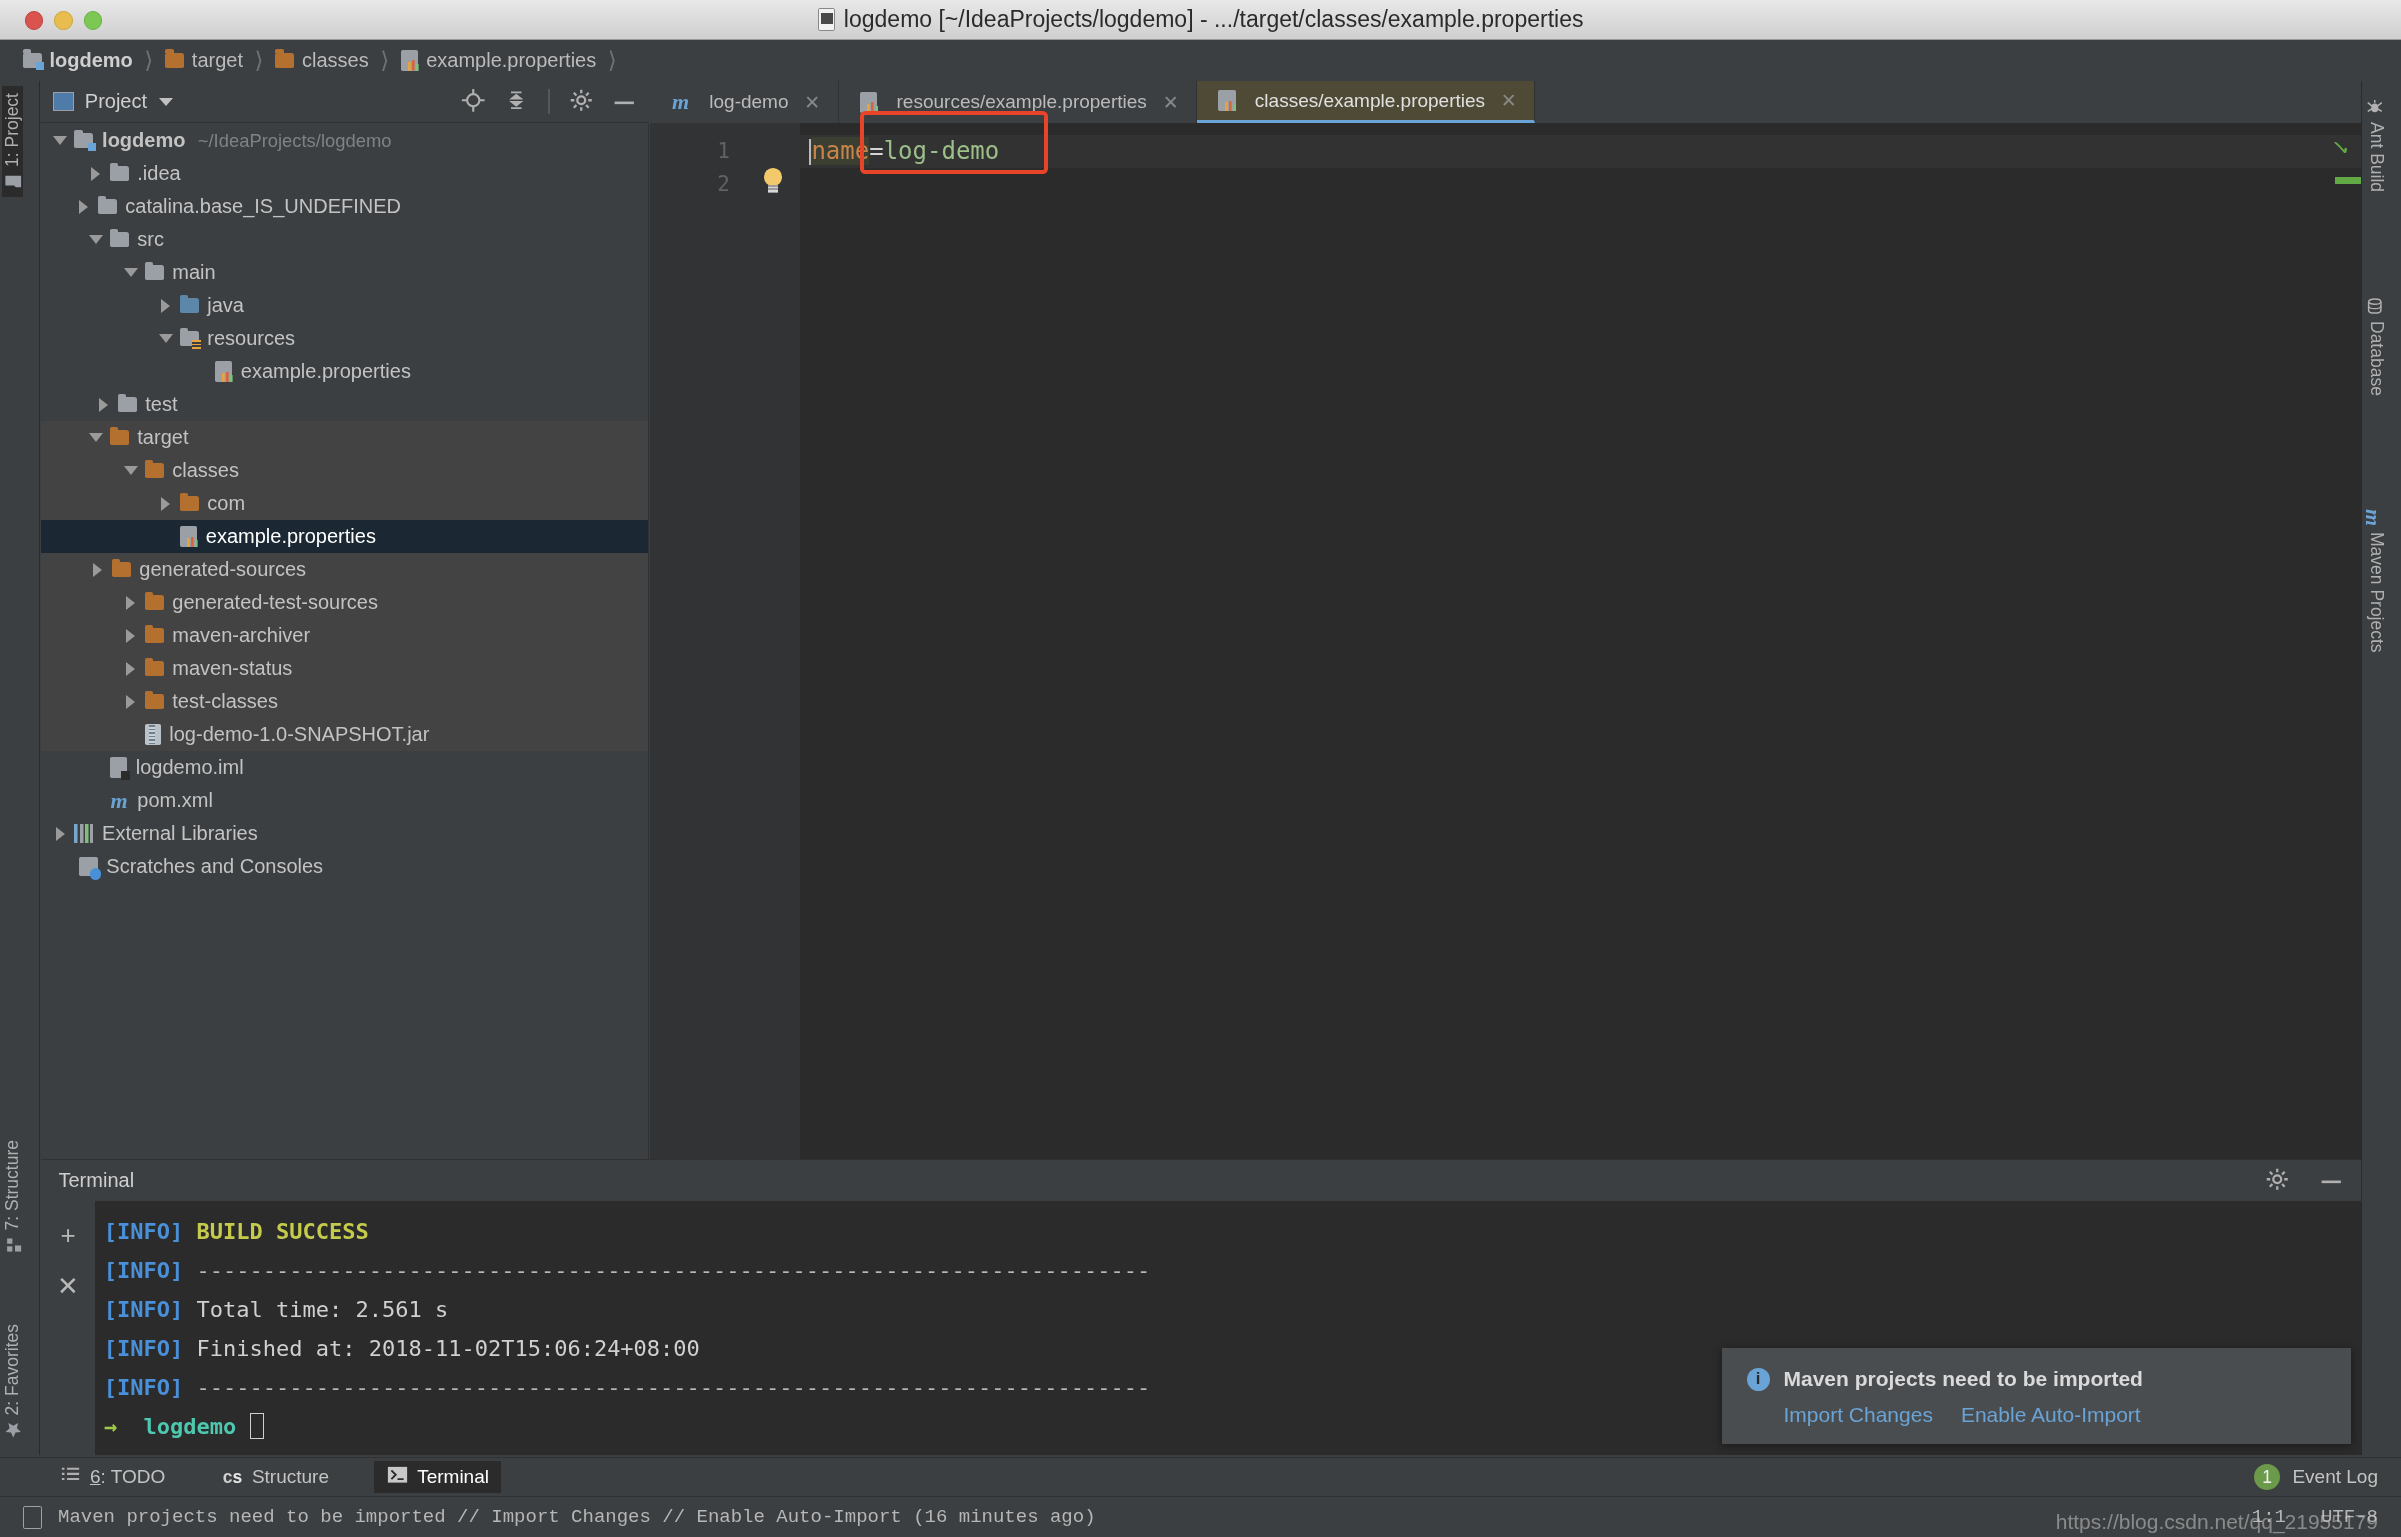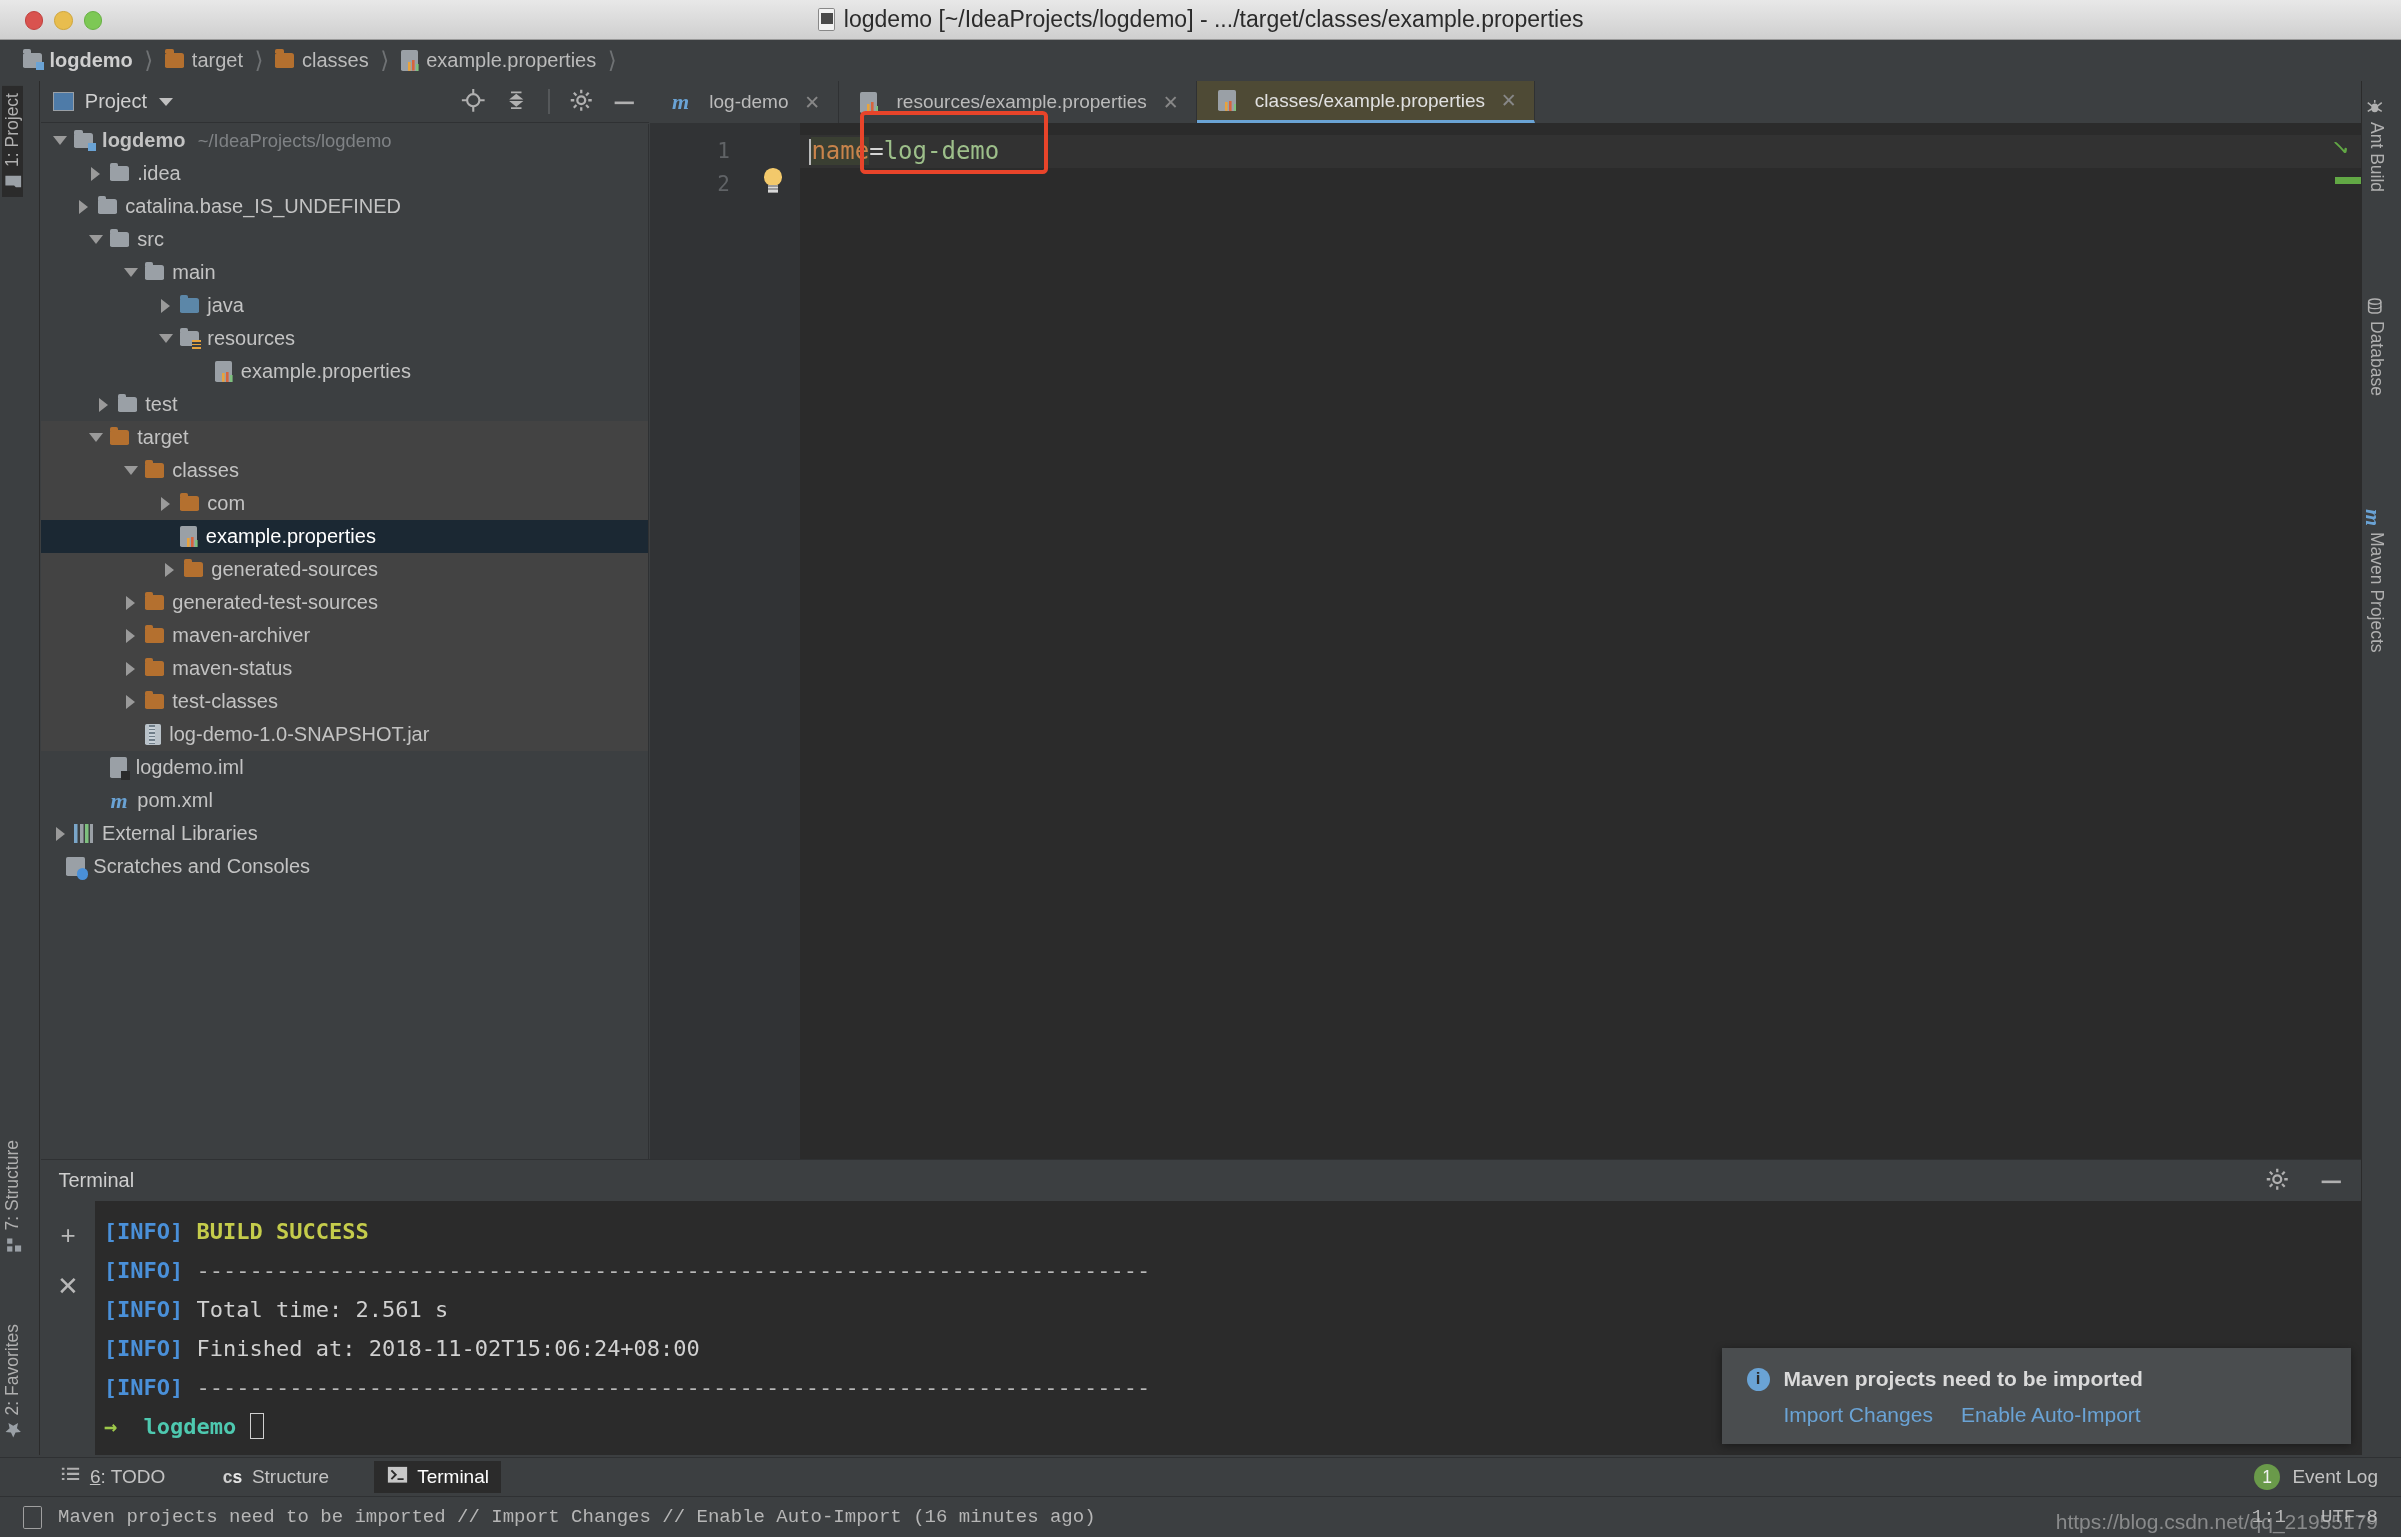--- a/index.html
+++ b/index.html
@@ -453,21 +453,21 @@
           <i></i>
         </span>
         <span class="rowicon fold"></span>
         <span>com</span>
       </div>
       <div class="row sel" style="padding-left: 114px;">
         <span class="arrow "></span>
         <span class="rowicon propico"></span>
         <span>example.properties</span>
       </div>
-      <div class="row sub" style="padding-left: 118px;">
+      <div class="row sub" style="padding-left: 46px;">
         <span class="arrow right">
           <i></i>
         </span>
         <span class="rowicon fold"></span>
         <span>generated-sources</span>
       </div>
       <div class="row sub" style="padding-left: 79px;">
         <span class="arrow right">
           <i></i>
         </span>
@@ -510,21 +510,21 @@
         <span class="rowicon mico">m</span>
         <span>pom.xml</span>
       </div>
       <div class="row" style="padding-left: 8.8px;">
         <span class="arrow right">
           <i></i>
         </span>
         <span class="rowicon libico"></span>
         <span>External Libraries</span>
       </div>
-      <div class="row" style="padding-left: 0;">
+      <div class="row" style="padding-left: 13px;">
         <span class="arrow "></span>
         <span class="rowicon scratch"></span>
         <span>Scratches and Consoles</span>
       </div>
     </div>
 </div>
 
 <div class="editor">
   <div class="tabs" id="tabs">
       <div class="tab">

